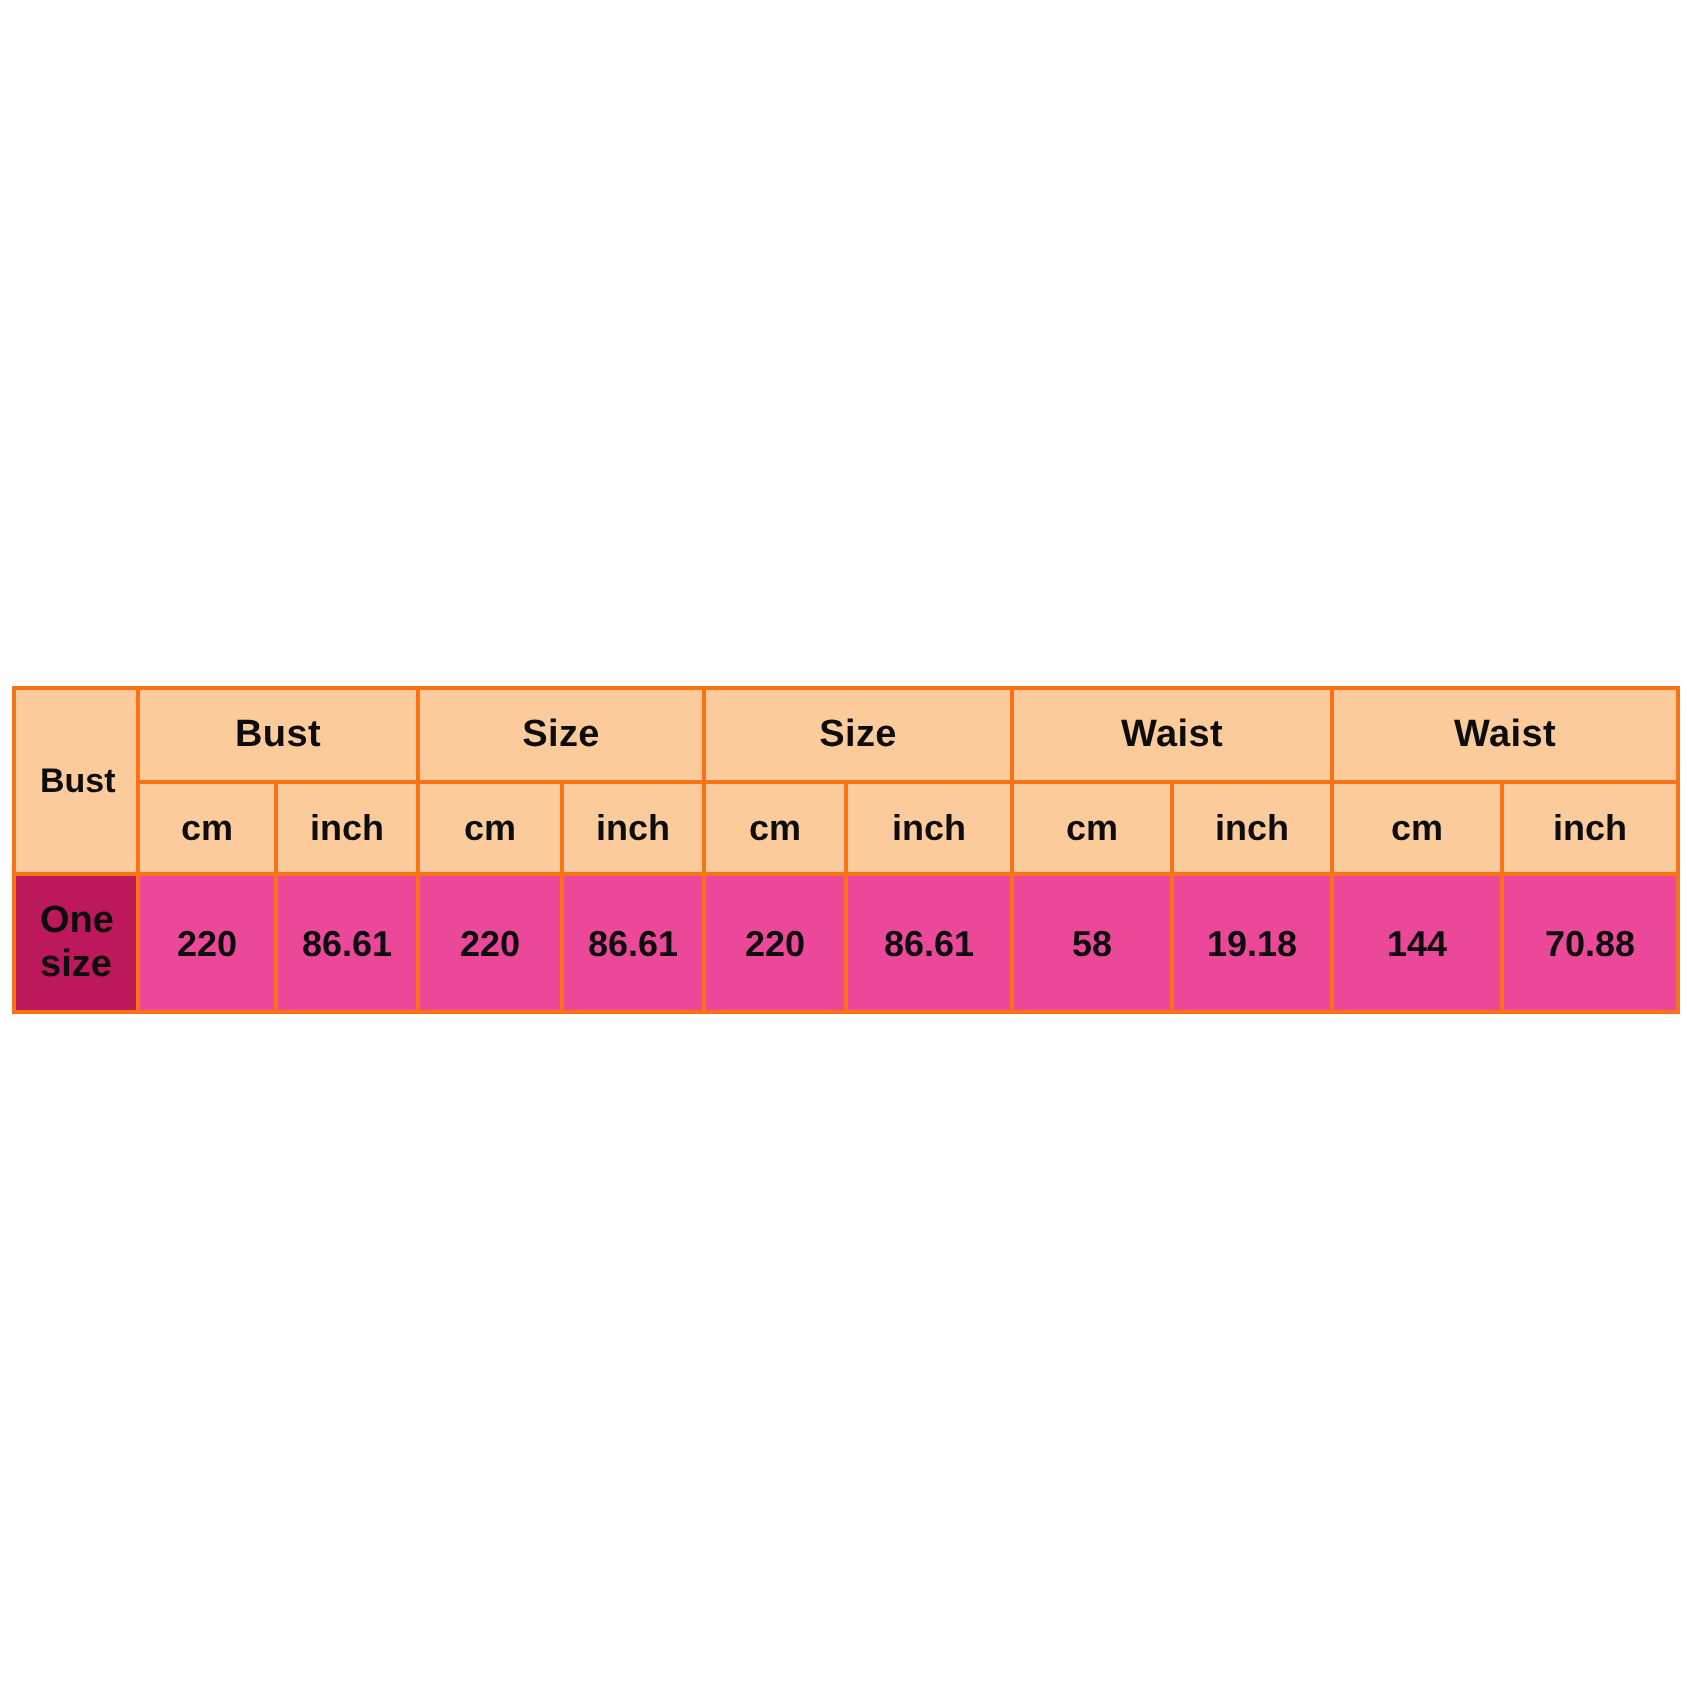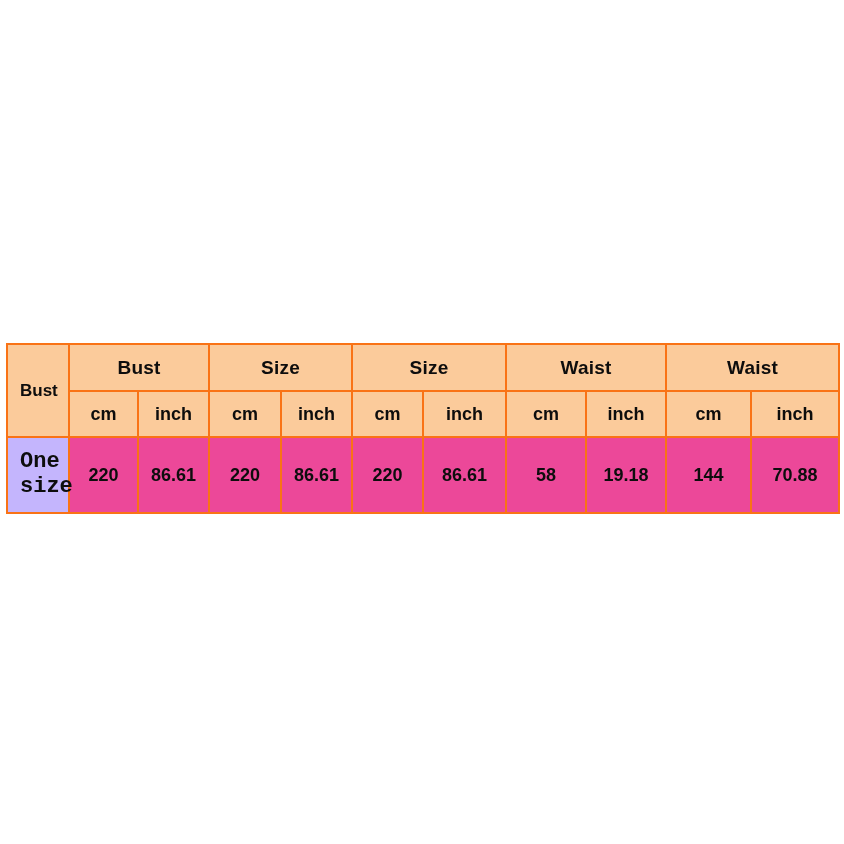--- a/index.html
+++ b/index.html
@@ -60,23 +60,22 @@
     font-size: 17px;
   }
 
   
   .data-cell {
     background: #ec4899;
     font-size: 18px;
   }
 
   .row-head {
-    background: #c4b5fd;
-    font-size: 22px;
-    font-family: Liberation Mono, monospace;
+    background: #be185d;
+    font-size: 19px;
   }
 
   
   tr.group-row { height: 44px; }
   tr.unit-row  { height: 41px; }
   tr.data-row  { height: 67px; }
 </style>
 </head>
 <body>
 

